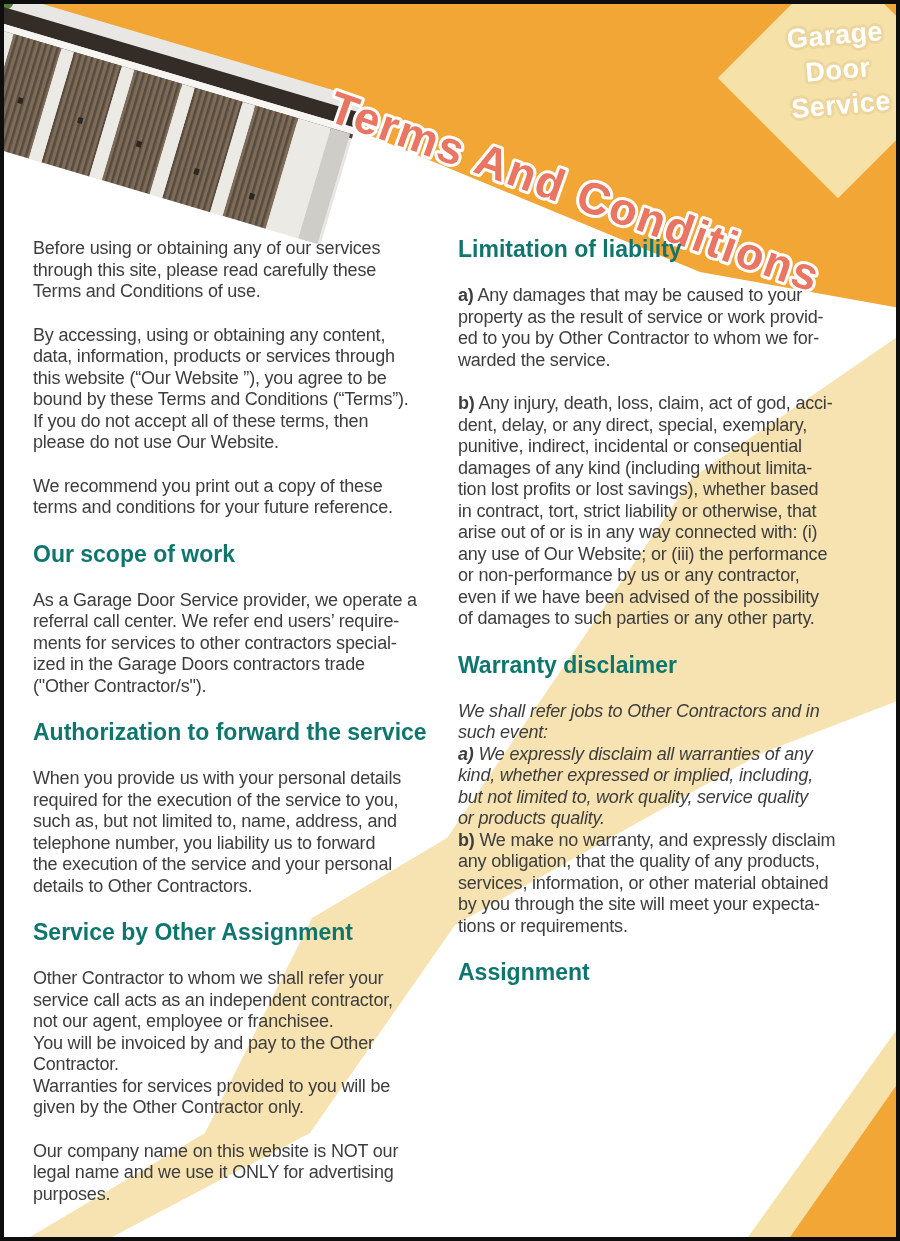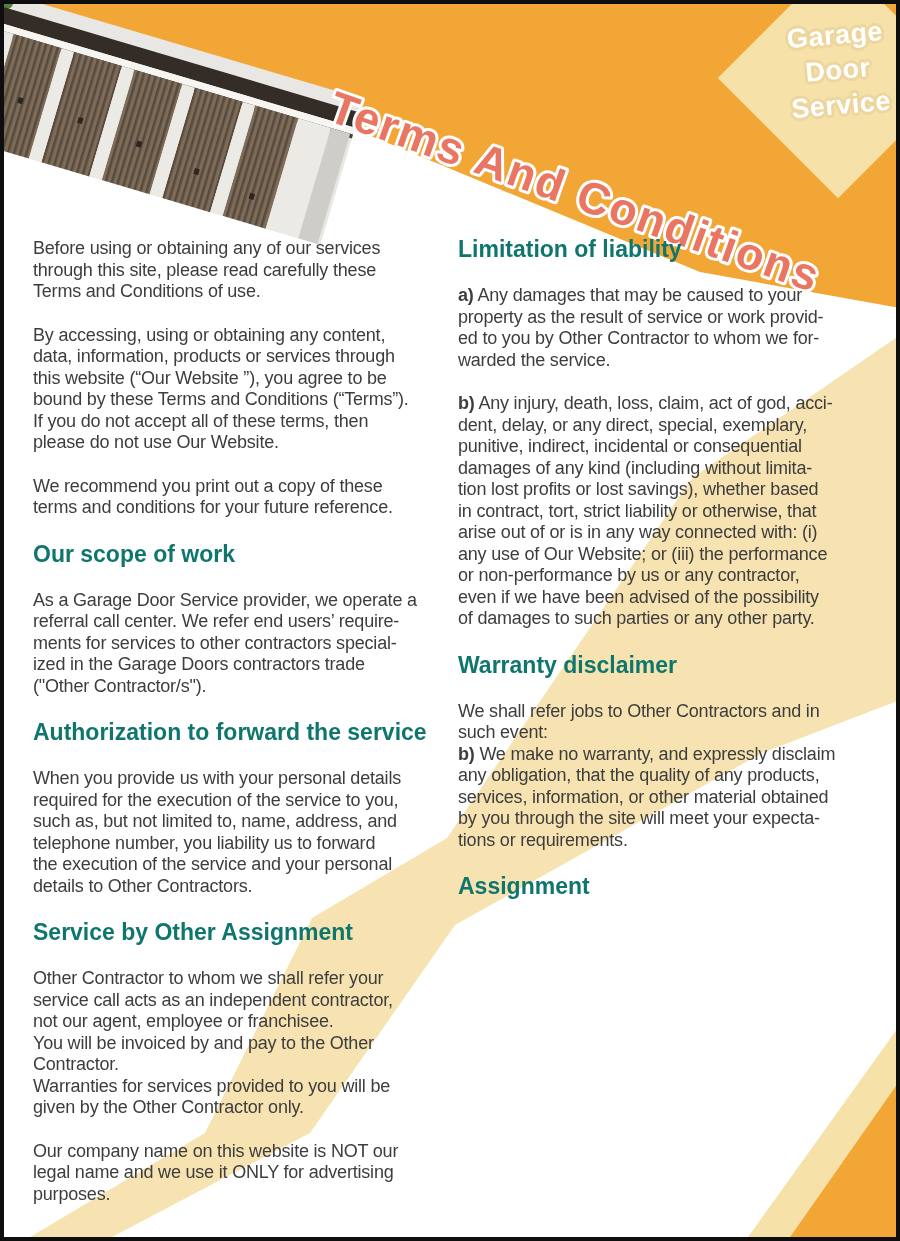--- a/index.html
+++ b/index.html
@@ -16,21 +16,21 @@
     font-weight:bold;font-size:27px;line-height:35px;color:#ffffff;letter-spacing:.5px;
     text-shadow:2px 2px 0 #ecd69e,-2px 2px 0 #ecd69e,2px -2px 0 #ecd69e,-2px -2px 0 #ecd69e,0 3px 0 #ecd69e,0 -3px 0 #ecd69e,3px 0 0 #ecd69e,-3px 0 0 #ecd69e;
   }
   .col{position:absolute;z-index:10;color:#3d3d3d;font-size:18px;line-height:21.5px;letter-spacing:-0.2px;}
   .col-left{left:33px;top:238px;width:420px;}
   .col-right{left:458px;top:236px;width:432px;}
   .para{margin:0 0 22px 0;}
   .para span{white-space:pre-line;}
   .para .lead{font-weight:bold;}
   .heading{font-size:23px;line-height:27px;font-weight:bold;color:#0f766e;margin:0 0 22px 0;letter-spacing:0;}
-  .tight{margin-bottom:0;}
+  .tight{margin-bottom:0;font-style:italic;}
 </style>
 </head>
 <body>
 
 <div class="page">
 
   <svg class="bg" width="900" height="1241" viewBox="0 0 900 1241">
     <defs>
       <pattern id="ridges" width="6" height="8" patternUnits="userSpaceOnUse">
         <rect width="6" height="8" fill="#7d6c59"></rect>
@@ -138,20 +138,24 @@
 tion lost profits or lost savings), whether based
 in contract, tort, strict liability or otherwise, that
 arise out of or is in any way connected with: (i)
 any use of Our Website; or (iii) the performance
 or non-performance by us or any contractor,
 even if we have been advised of the possibility
 of damages to such parties or any other party.</span></p>
     <h2 class="heading">Warranty disclaimer</h2>
     <p class="para tight"><b class="lead"></b><span>We shall refer jobs to Other Contractors and in
 such event:</span></p>
+    <p class="para tight"><b class="lead">a)</b><span> We expressly disclaim all warranties of any
+kind, whether expressed or implied, including,
+but not limited to, work quality, service quality
+or products quality.</span></p>
     <p class="para"><b class="lead">b)</b><span> We make no warranty, and expressly disclaim
 any obligation, that the quality of any products,
 services, information, or other material obtained
 by you through the site will meet your expecta-
 tions or requirements.</span></p>
     <h2 class="heading">Assignment</h2>
   </div>
 
   <div class="frame"></div>
 </div>

